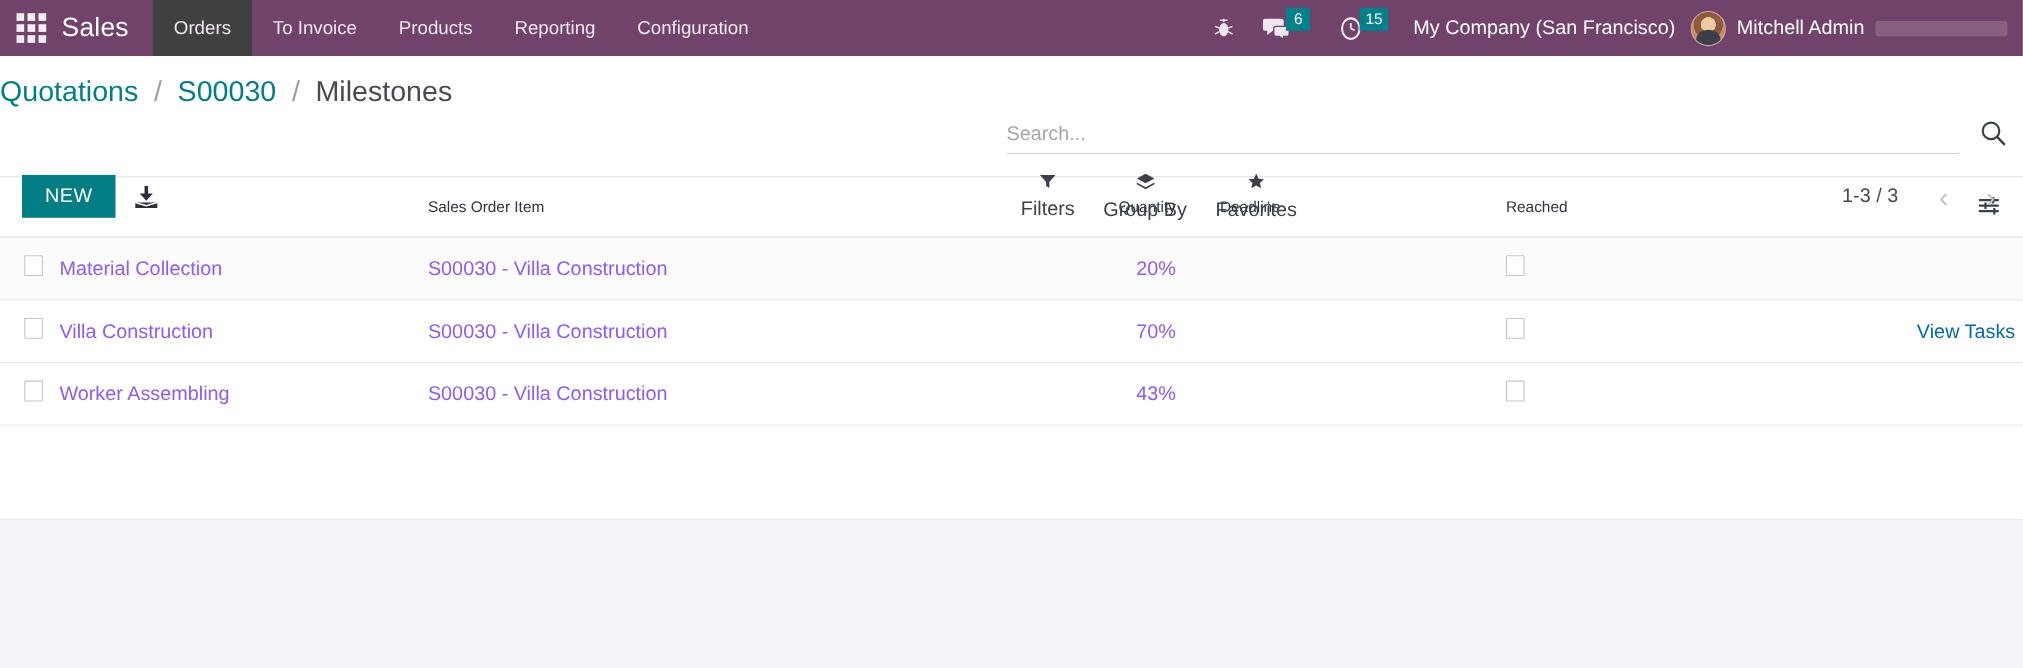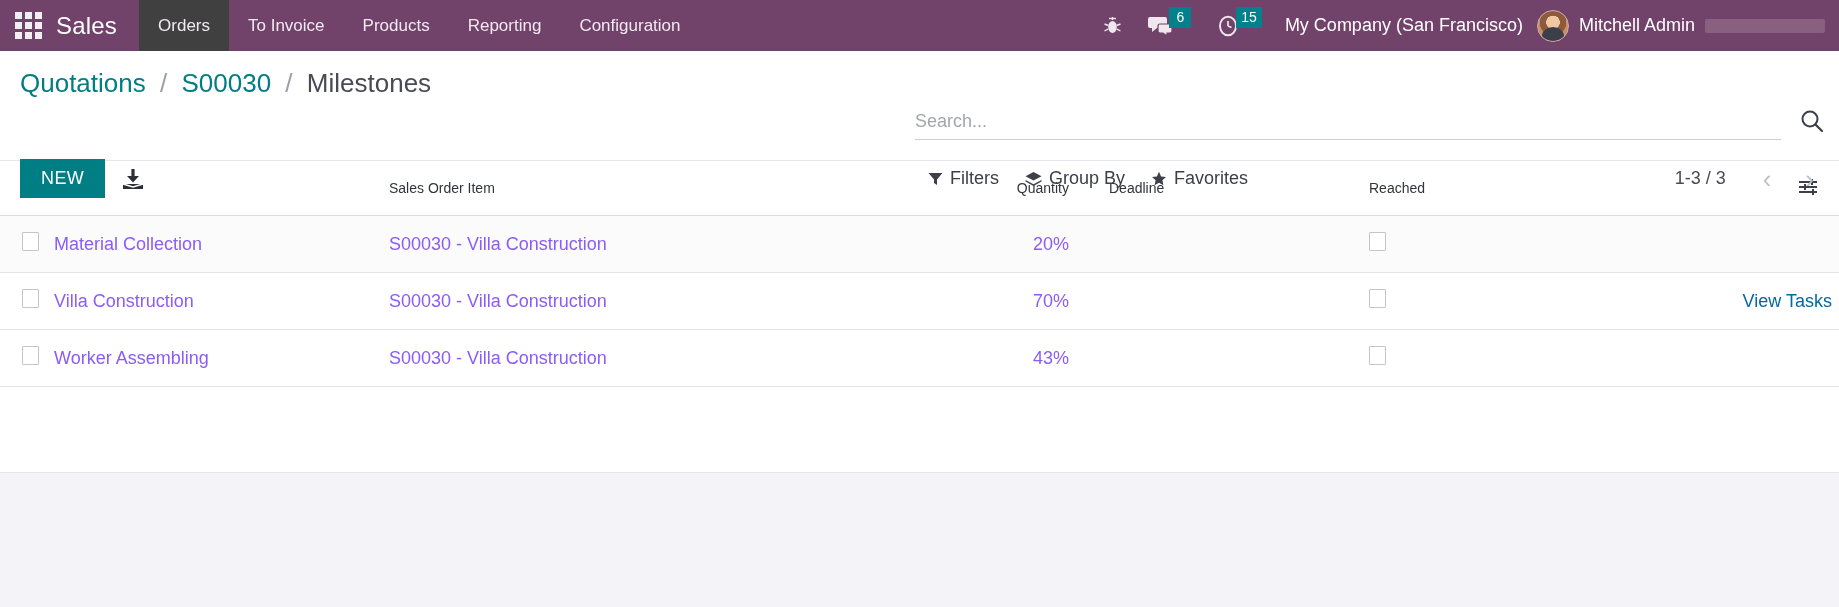--- a/index.html
+++ b/index.html
@@ -116,21 +116,20 @@
     position: relative;
     height: 110px;
   }
   .cp-top {
     display: flex;
     align-items: flex-start;
     padding: 17px 0 0 0;
   }
   .breadcrumb {
     font-size: 26px;
-    padding-left: 20px;
     white-space: nowrap;
   }
   .bc-link { color: #017e84; cursor: pointer; }
   .bc-sep { color: #9aa0ab; margin: 0 7px; }
   .bc-current { color: #4a4a55; }
 
   .searchbar {
     position: absolute;
     left: 915px; right: 58px; top: 60px;
     border-bottom: 1px solid #cfd0d6;
@@ -174,21 +173,21 @@
   }
   .toolbar-group {
     position: absolute;
     left: 928px;
     display: flex; align-items: center;
     gap: 26px;
   }
   .tb-item {
     display: flex; align-items: center; gap: 7px;
     font-size: 18px; color: #3e4049;
-    cursor: pointer; white-space: nowrap;
+    cursor: pointer; white-space: nowrap; flex-direction: column;
   }
   .pager {
     position: absolute;
     right: 18px;
     display: flex; align-items: center; gap: 20px;
   }
   .pager-count { font-size: 18px; color: #4a4a55; margin-right: 10px; }
   .pager-btn {
     color: #bfc1c7; font-size: 26px; line-height: 1;
     cursor: pointer; padding: 0 7px;

